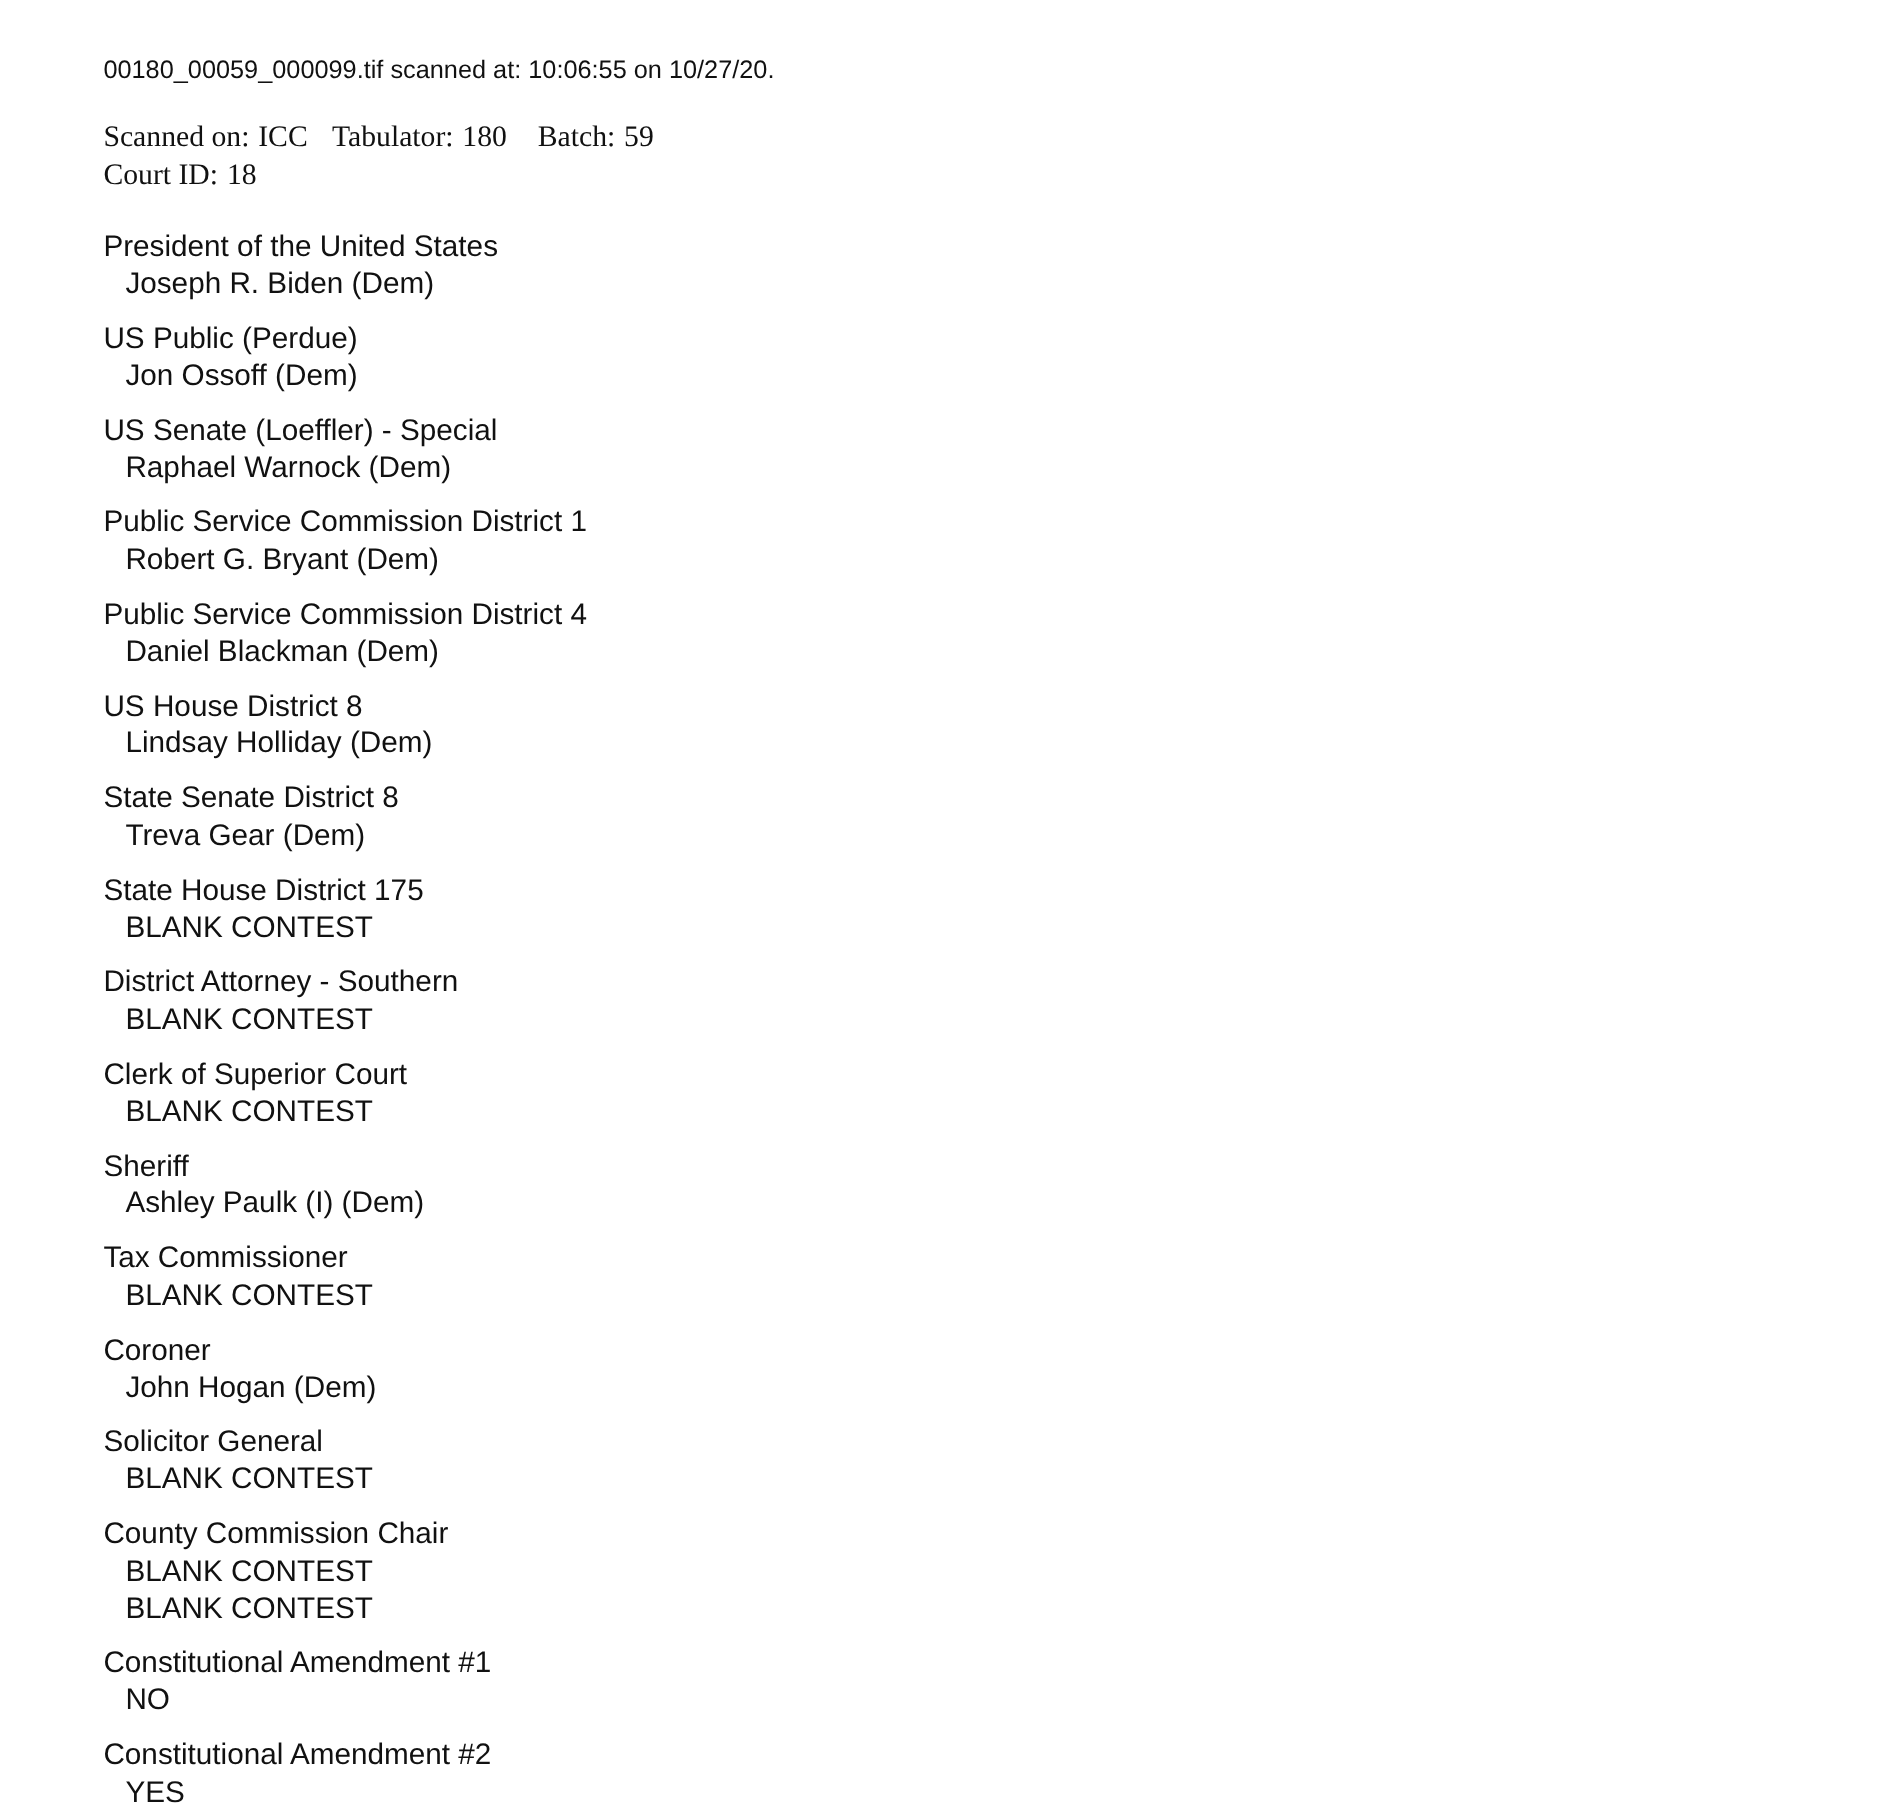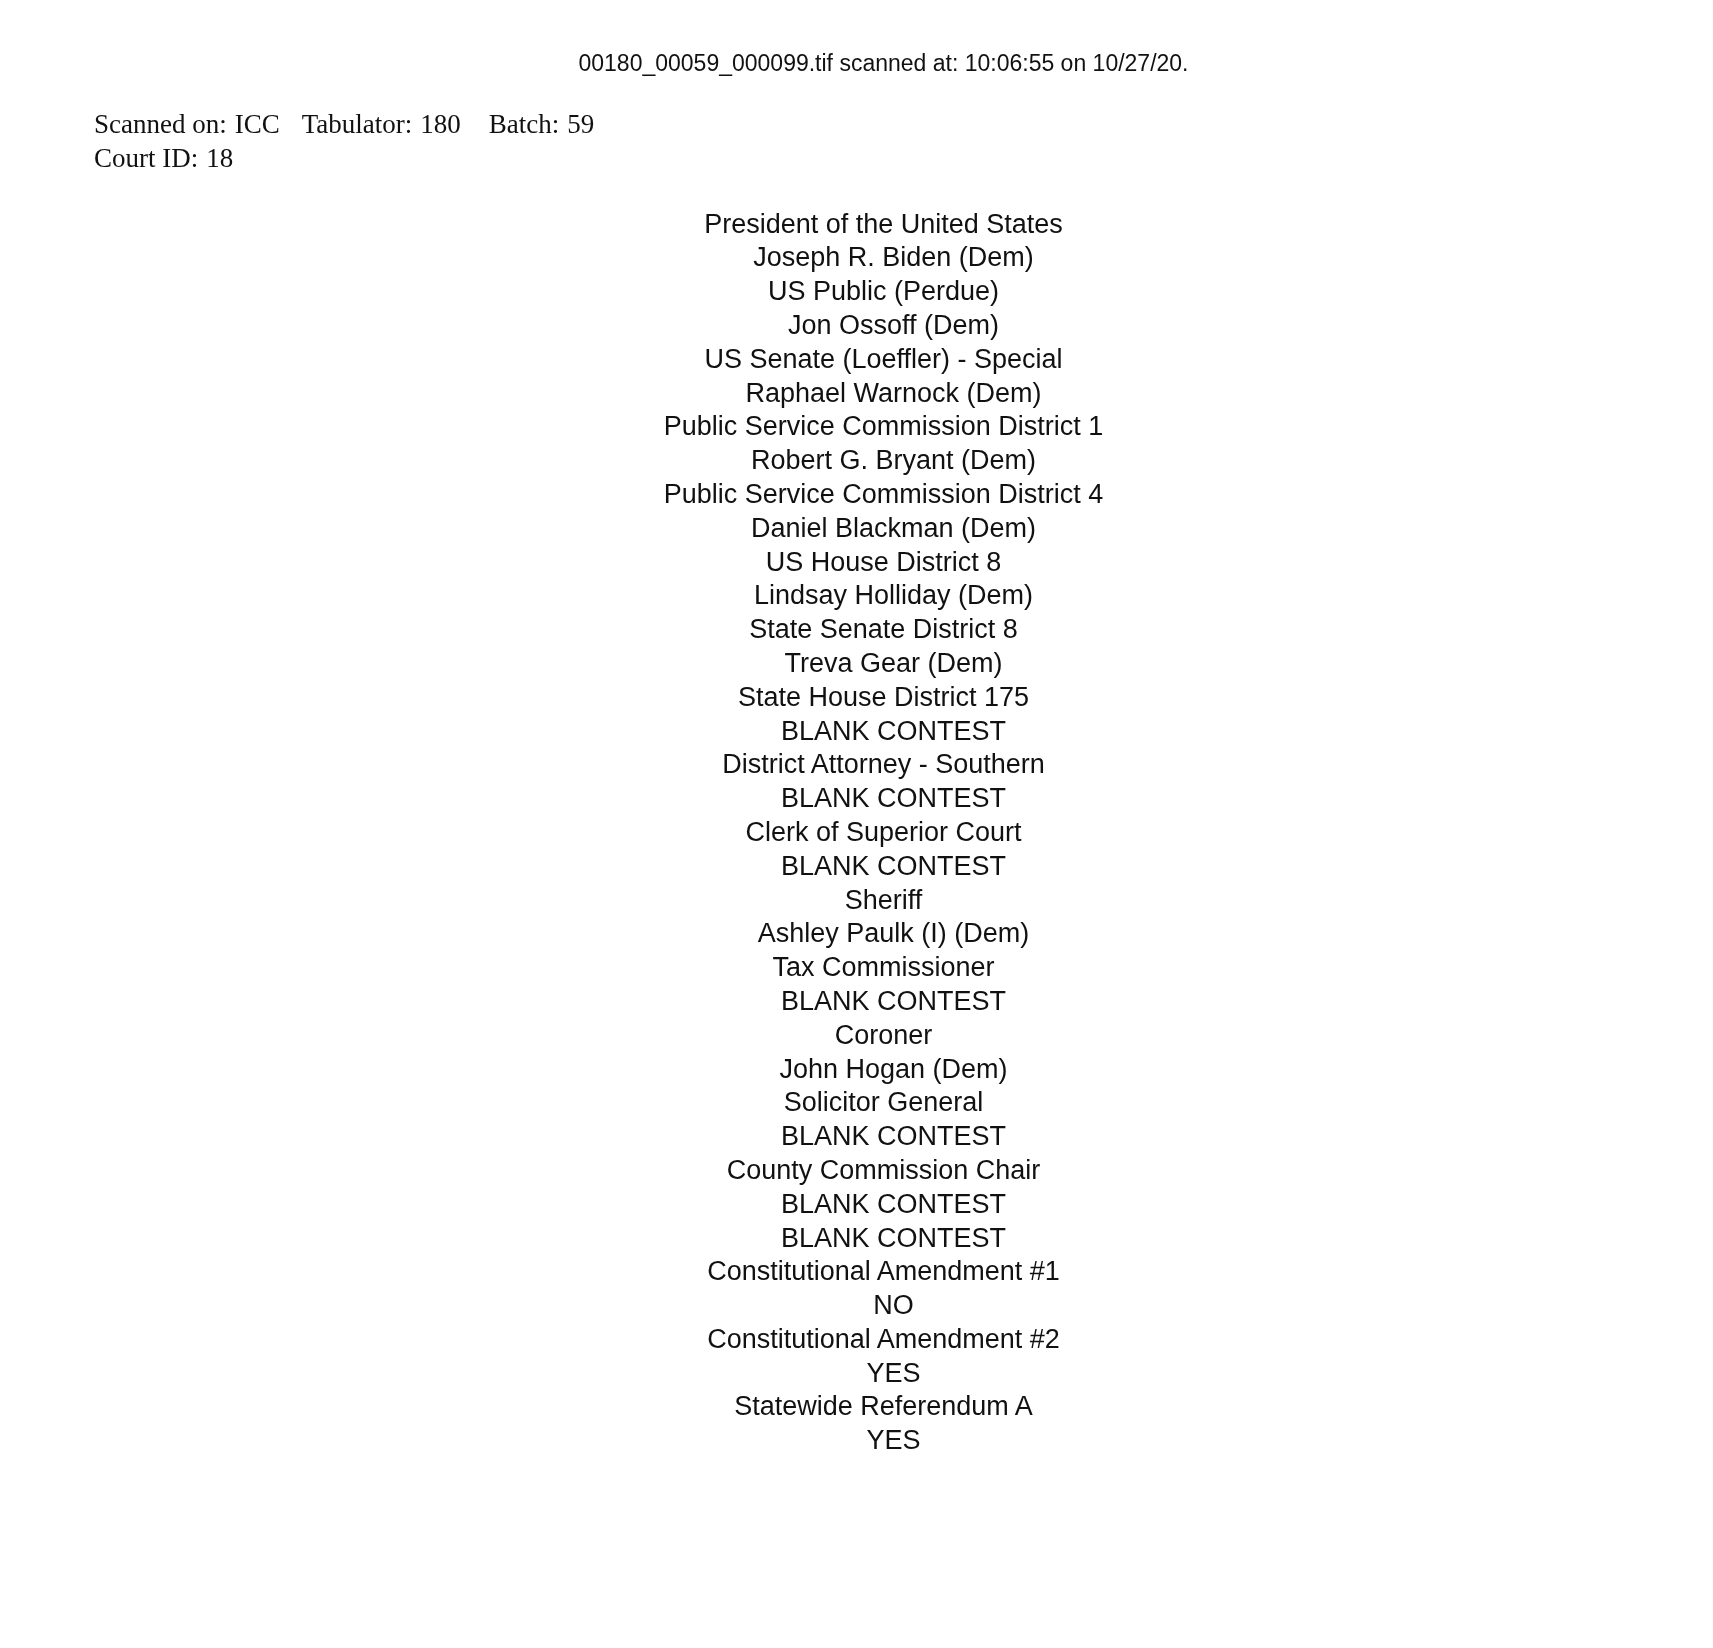--- a/index.html
+++ b/index.html
@@ -8,21 +8,20 @@
     height: 1648px;
     background: #ffffff;
     overflow: hidden;
   }
   .page {
     font-family: "Liberation Sans", sans-serif;
     color: #111111;
     padding: 48px 40px 0 94px;
     width: 1713px;
     height: 1648px;
-    text-align: center;
   }
   .filename-line {
     font-size: 23px;
     line-height: 30px;
     white-space: nowrap;
   }
   .meta-block {
     margin-top: 30px;
     font-size: 27px;
     line-height: 33.8px;
@@ -36,21 +35,21 @@
   .meta-line .lbl { margin-right: 8px; }
   .meta-line .val { }
   .gap-md { margin-left: 22px; }
   .gap-lg { margin-left: 28px; }
   .wide-space { margin-right: 15px; }
   .contest-list {
     margin-top: 32px;
     font-size: 27px;
     line-height: 33.8px;
   }
-  .contest-name { white-space: nowrap; }
+  .contest-name { white-space: nowrap; margin-top: 16px; }
   .contest-selection {
     padding-left: 20px;
     white-space: nowrap;
   }
 </style>
 </head>
 <body>
 
 <div class="page">
 

